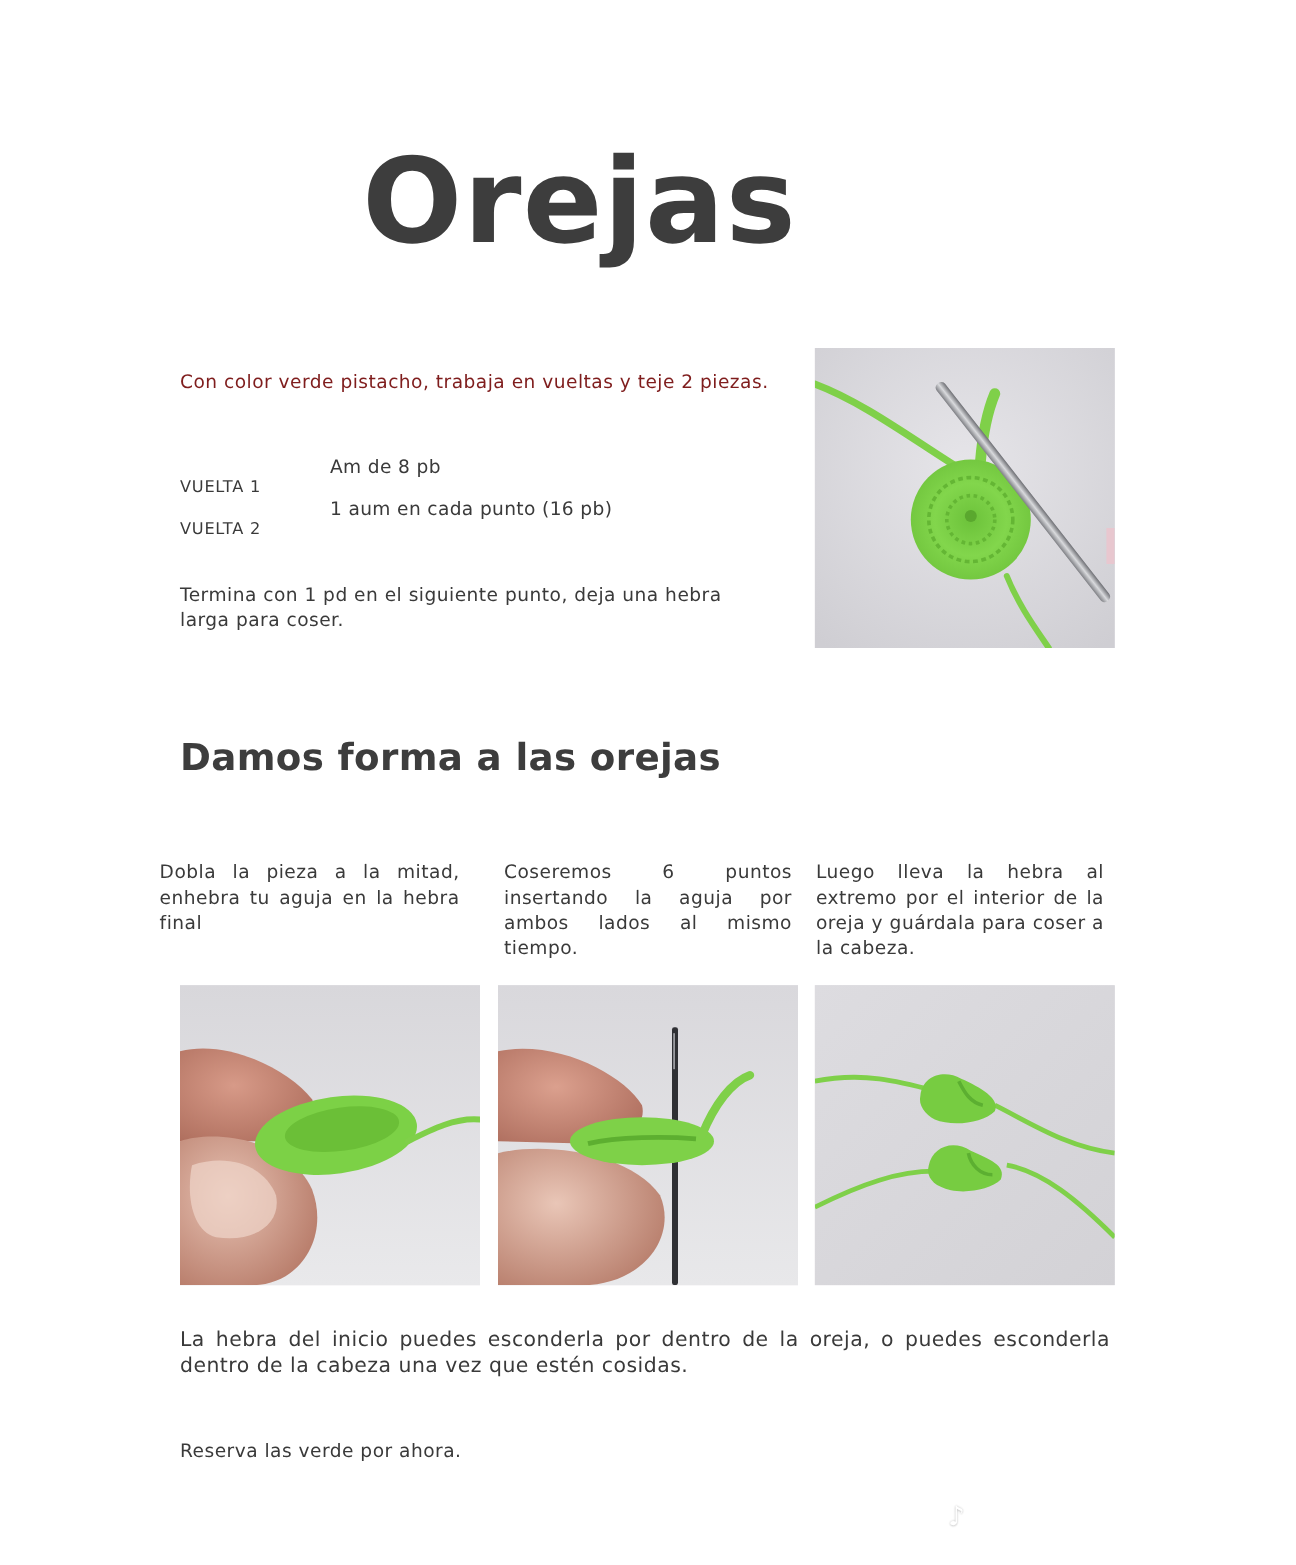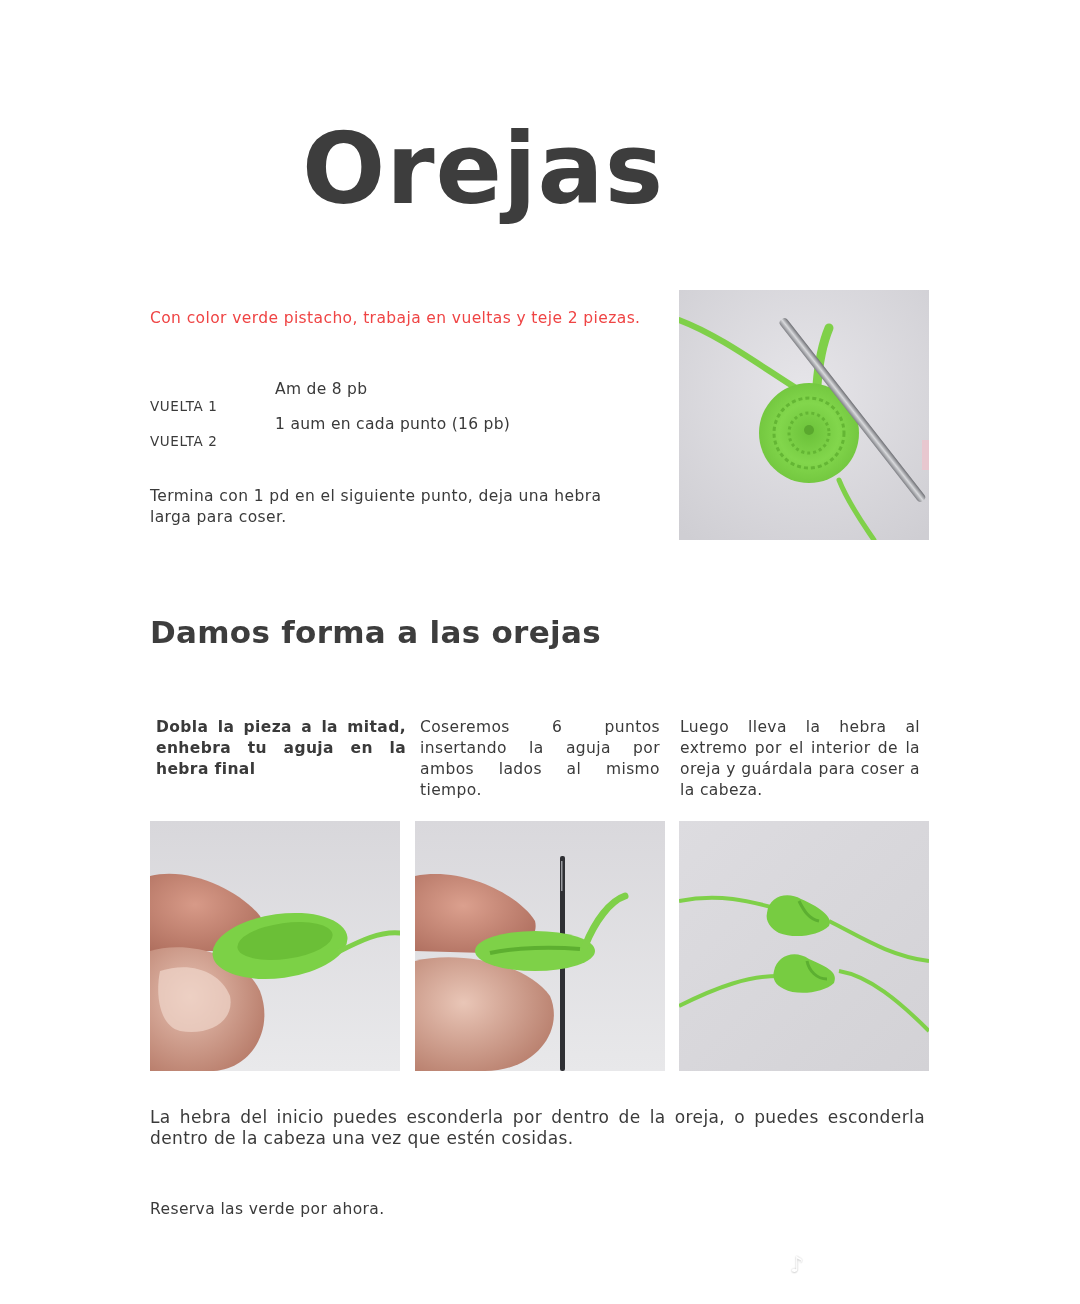--- a/index.html
+++ b/index.html
@@ -7,21 +7,21 @@
     body { position: relative; font-family: "DejaVu Sans", sans-serif; color: #3a3a3a; }
 
     .title {
       position: absolute; left: 0; top: 112px; width: 966px; text-align: center;
       font-family: "DejaVu Sans", sans-serif; font-weight: bold; font-size: 98px;
       color: #3d3d3d; letter-spacing: 1px;
     }
 
     .intro {
       position: absolute; left: 150px; top: 309px; width: 500px;
-      font-size: 15.5px; letter-spacing: 0.4px; color: #ef4444;
+      font-size: 15.5px; letter-spacing: 0.4px; color: #7f1d1d;
     }
 
     .round-row { position: absolute; left: 150px; font-size: 15.5px; letter-spacing: 0.3px; color: #3a3a3a; }
     .round-row .r-label { position: absolute; left: 0; width: 120px; font-size: 13.5px; letter-spacing: 0.6px; top: 18px; white-space: nowrap; }
     .round-row .r-value { position: absolute; left: 125px; white-space: nowrap; }
     .round-1 { top: 380px; }
     .round-2 { top: 415px; }
 
     .ending {
       position: absolute; left: 150px; top: 486px; width: 490px;
@@ -38,21 +38,21 @@
       position: absolute; left: 150px; top: 614px;
       font-family: "DejaVu Sans", sans-serif; font-weight: bold; font-size: 31px;
       color: #3d3d3d; letter-spacing: 0.3px;
     }
 
     .step-text {
       position: absolute; top: 717px; width: 250px;
       font-size: 15.5px; line-height: 21px; letter-spacing: 0.4px;
       text-align: justify; text-align-last: left;
     }
-    .step-1 { left: 156px; font-weight: bold; }
+    .step-1 { left: 133px; }
     .step-2 { left: 420px; width: 240px; }
     .step-3 { left: 680px; width: 240px; }
 
     .photo-step-1 { left: 150px; top: 821px; width: 250px; height: 250px; }
     .photo-step-2 { left: 415px; top: 821px; width: 250px; height: 250px; }
     .photo-step-3 { left: 679px; top: 821px; width: 250px; height: 250px; }
 
     .note {
       position: absolute; left: 150px; top: 1107px; width: 775px;
       font-size: 17px; line-height: 21px; letter-spacing: 0.4px;

